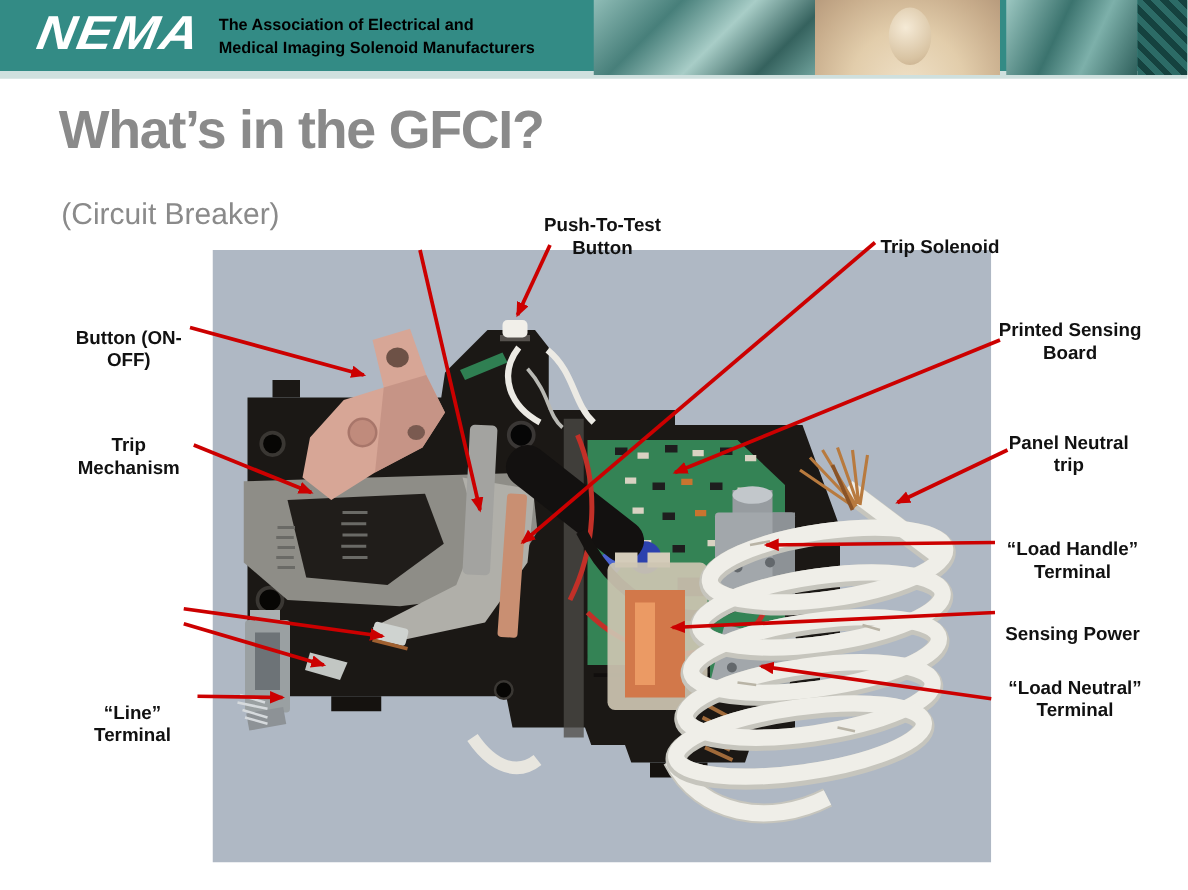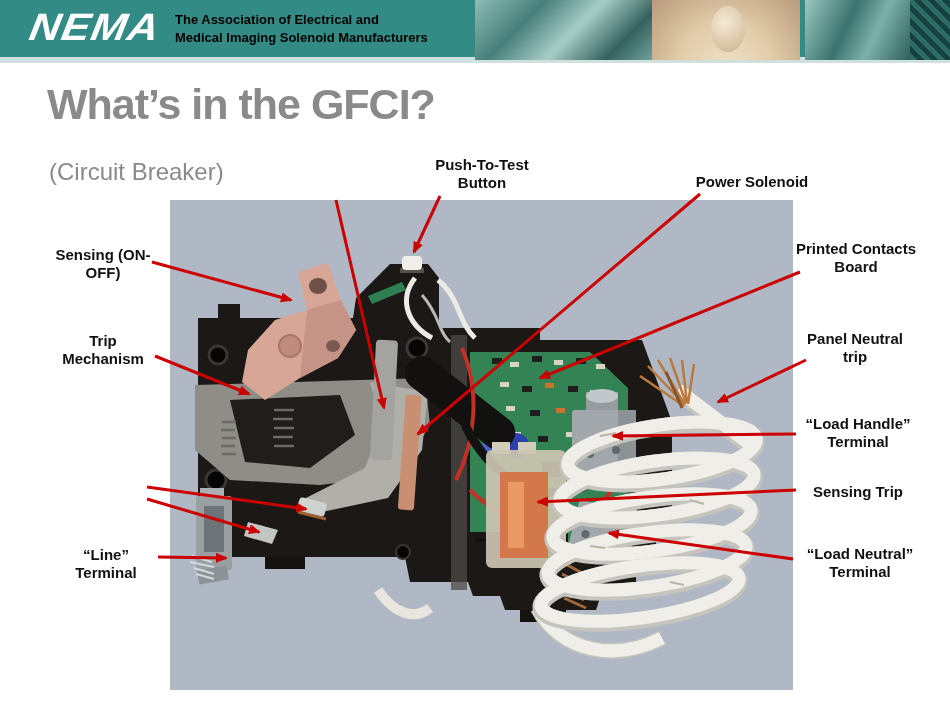--- a/index.html
+++ b/index.html
@@ -33,21 +33,21 @@
   .page-title{position:absolute;left:47px;top:80px;font-size:43px;font-weight:700;
           color:var(--title-gray,#8A8A8A);letter-spacing:-1px;z-index:3;}
   .page-subtitle{position:absolute;left:49px;top:130px;font-size:24px;font-weight:400;
           color:var(--title-gray,#8A8A8A);z-index:3;margin-top:28px;}
 
   
   .photo{position:absolute;left:170px;top:200px;width:623px;height:490px;z-index:1;}
 
   
   .lbl{position:absolute;font-size:15px;font-weight:700;color:#111;
-       text-align:center;line-height:1.22;z-index:4;}
+       text-align:center;line-height:1.22;z-index:4;margin-top:16px;}
 
   
   .arrows{position:absolute;left:0;top:0;width:950px;height:712px;
           pointer-events:none;z-index:5;}
 </style>
 </head>
 <body>
 
 <div class="slide">
 
@@ -218,29 +218,29 @@
       </g>
     </g>
 
     <g>
       <rect x="230" y="68" width="24" height="5" fill="#55514d"></rect>
       <rect x="232" y="56" width="20" height="14" rx="4" fill="#f1efe9"></rect>
     </g>
   </svg>
 
   <div class="lbl" style="left:422px;top:156px;width:120px">Push-To-Test Button</div>
-  <div class="lbl" style="left:687px;top:173px;width:130px">Power Solenoid</div>
-  <div class="lbl" style="left:53px;top:246px;width:100px">Sensing (ON-OFF)</div>
-  <div class="lbl" style="left:791px;top:240px;width:130px">Printed Contacts Board</div>
+  <div class="lbl" style="left:687px;top:173px;width:130px">Trip Solenoid</div>
+  <div class="lbl" style="left:53px;top:246px;width:100px">Button (ON-OFF)</div>
+  <div class="lbl" style="left:791px;top:240px;width:130px">Printed Sensing Board</div>
   <div class="lbl" style="left:53px;top:332px;width:100px">Trip Mechanism</div>
   <div class="lbl" style="left:795px;top:330px;width:120px">Panel Neutral trip</div>
   <div class="lbl" style="left:793px;top:415px;width:130px">“Load Handle” Terminal</div>
-  <div class="lbl" style="left:788px;top:483px;width:140px">Sensing Trip</div>
+  <div class="lbl" style="left:788px;top:483px;width:140px">Sensing Power</div>
   <div class="lbl" style="left:61px;top:546px;width:90px">“Line” Terminal</div>
-  <div class="lbl" style="left:795px;top:545px;width:130px">“Load Neutral” Terminal</div>
+  <div class="lbl" style="left:795px;top:526px;width:130px">“Load Neutral” Terminal</div>
 
   <svg class="arrows" viewBox="0 0 950 712">
     <defs>
       <marker id="arr" markerWidth="14" markerHeight="12" refX="10" refY="5" orient="auto" markerUnits="userSpaceOnUse">
         <path d="M0,0 L12,5 L0,10 Z" fill="#CC0000"></path>
       </marker>
     </defs>
     <g stroke="#CC0000" stroke-width="3" fill="none">
       <line x1="152" y1="262" x2="291" y2="300" marker-end="url(#arr)"></line>
       <line x1="155" y1="356" x2="249" y2="394" marker-end="url(#arr)"></line>

